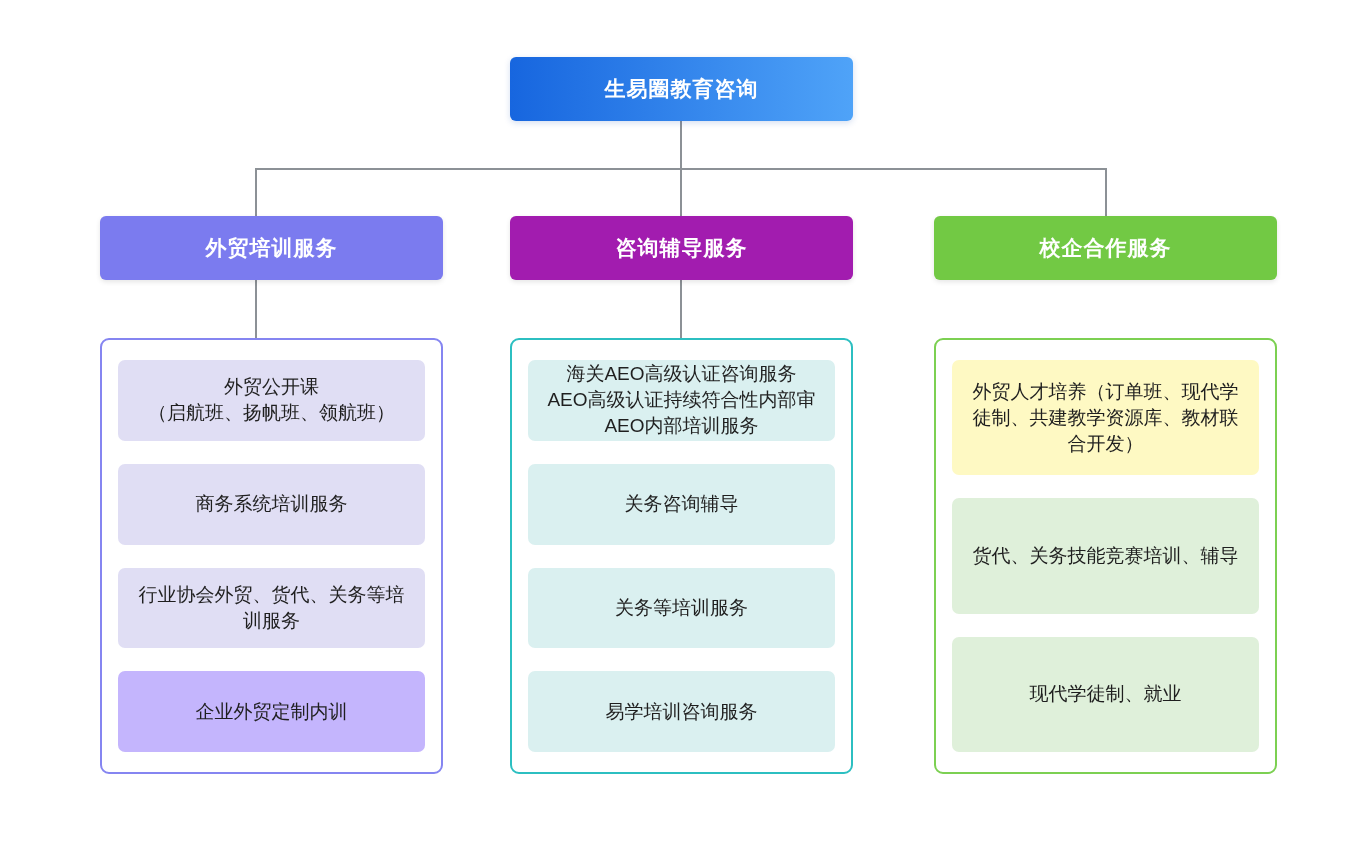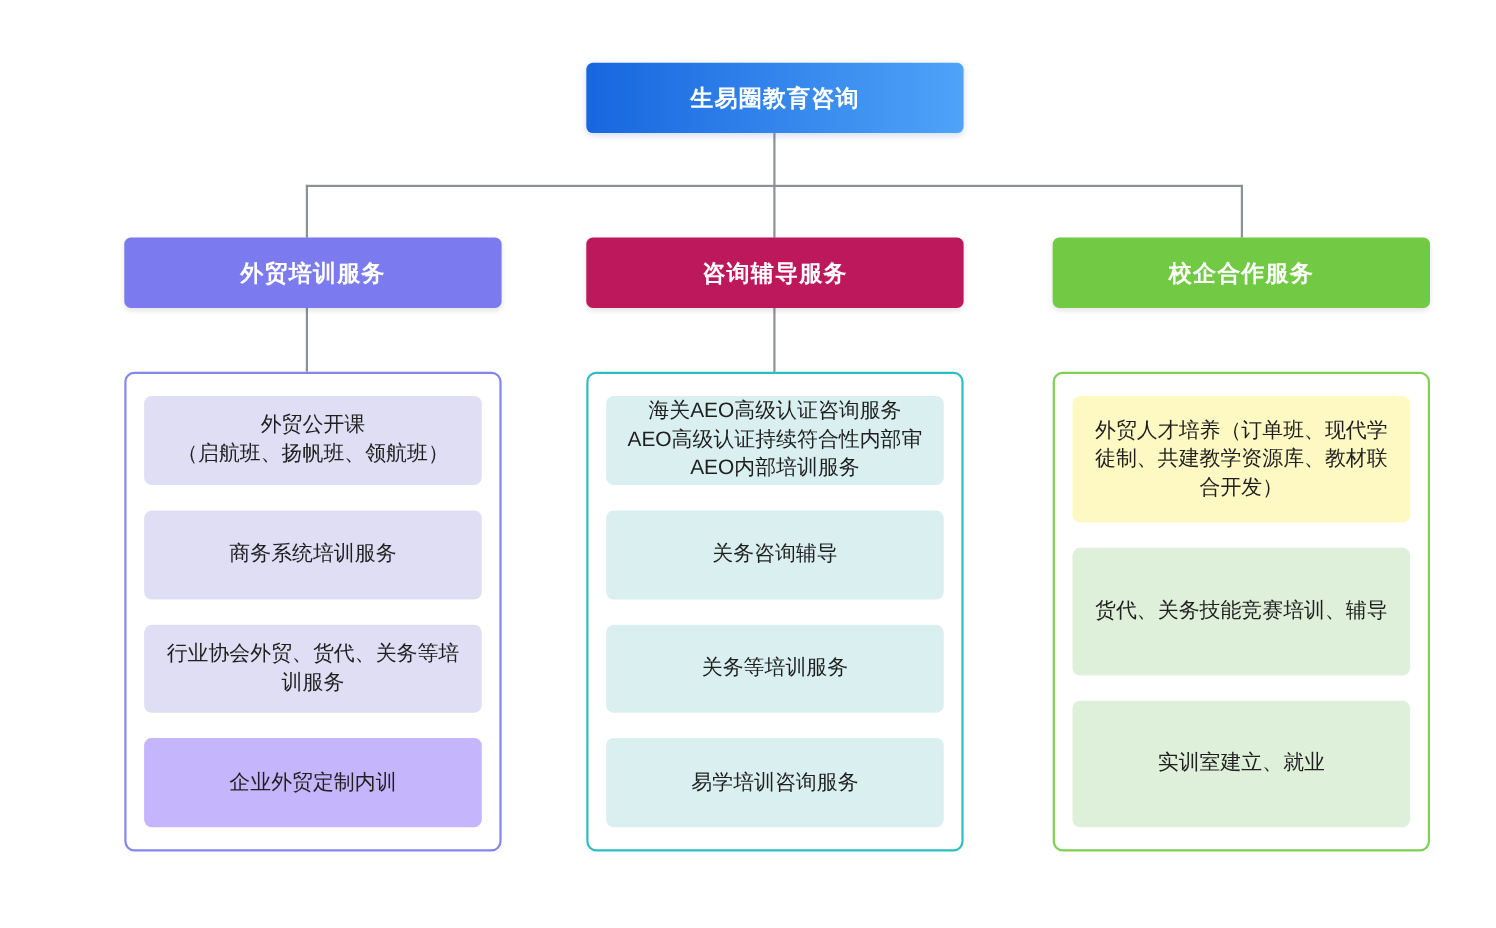--- a/index.html
+++ b/index.html
@@ -5,21 +5,21 @@
   * { margin: 0; padding: 0; box-sizing: border-box; }
   html, body { width: 1360px; height: 844px; background: #ffffff; }
   body {
     font-family: "Liberation Sans", "DejaVu Sans", sans-serif;
     position: relative;
     overflow: hidden;
   }
   .chart {
     position: absolute;
     left: 0; top: 0;
-    width: 1140px; height: 844px; margin-left: 23px;
+    width: 1140px; height: 844px;
   }
   
   .connector {
     position: absolute;
     background: #8c9196;
   }
   .c-root-v   { left: 680px; top: 121px; width: 1.5px; height: 95px; }
   .c-horiz    { left: 255px; top: 168px; width: 851px; height: 1.5px; }
   .c-left-v   { left: 255px; top: 168px; width: 1.5px; height: 48px; }
   .c-right-v  { left: 1105px; top: 168px; width: 1.5px; height: 48px; }
@@ -61,21 +61,21 @@
     top: 338px;
     width: 343px; height: 436px;
     background: #ffffff;
     border: 2px solid;
     border-radius: 9px;
     padding: 20px 16px;
     display: flex;
     flex-direction: column;
     gap: 23px;
   }
-  .pos-0 { left: 90px; }
+  .pos-0 { left: 100px; }
   .pos-1 { left: 510px; }
   .pos-2 { left: 934px; }
   
   .branch-item {
     flex: 1 1 0;
     min-height: 0;
     border-radius: 7px;
     display: flex;
     flex-direction: column;
     align-items: center;
@@ -117,21 +117,21 @@
         <div class="branch-item" style="background: rgb(224, 222, 244);">
           <div class="item-line">商务系统培训服务</div>
         </div>
         <div class="branch-item" style="background: rgb(224, 222, 244);">
           <div class="item-line">行业协会外贸、货代、关务等培训服务</div>
         </div>
         <div class="branch-item" style="background: #c4b5fd;">
           <div class="item-line">企业外贸定制内训</div>
         </div>
       </div>
-      <div class="branch-header pos-1" style="background: #be185d;">
+      <div class="branch-header pos-1" style="background: #a21caf;">
         <span>咨询辅导服务</span>
       </div>
       <div class="branch-container pos-1" style="border-color: rgb(44, 191, 193);">
         <div class="branch-item" style="background: rgb(218, 240, 240);">
           <div class="item-line">海关AEO高级认证咨询服务</div>
           <div class="item-line">AEO高级认证持续符合性内部审</div>
           <div class="item-line">AEO内部培训服务</div>
         </div>
         <div class="branch-item" style="background: rgb(218, 240, 240);">
           <div class="item-line">关务咨询辅导</div>
@@ -147,17 +147,17 @@
         <span>校企合作服务</span>
       </div>
       <div class="branch-container pos-2" style="border-color: rgb(124, 208, 82);">
         <div class="branch-item" style="background: #fef9c3;">
           <div class="item-line">外贸人才培养（订单班、现代学徒制、共建教学资源库、教材联合开发）</div>
         </div>
         <div class="branch-item" style="background: rgb(223, 240, 218);">
           <div class="item-line">货代、关务技能竞赛培训、辅导</div>
         </div>
         <div class="branch-item" style="background: rgb(223, 240, 218);">
-          <div class="item-line">实训室建立、就业</div>
+          <div class="item-line">现代学徒制、就业</div>
         </div>
       </div>
     </div>
 </div>
 
 </body></html>

